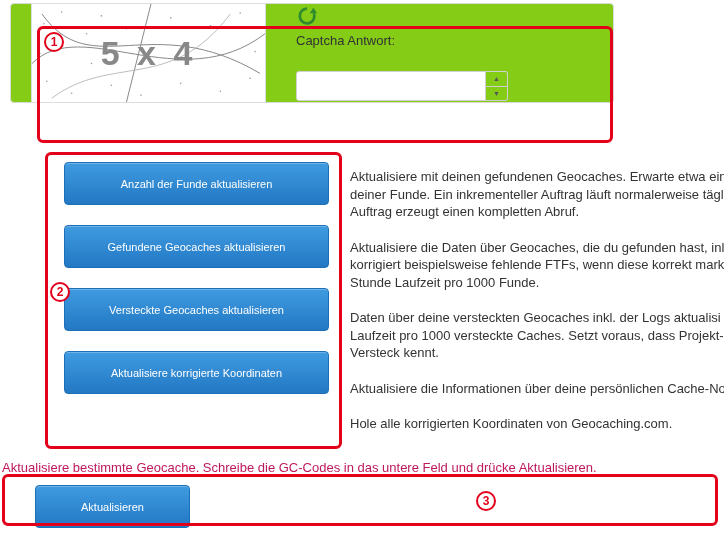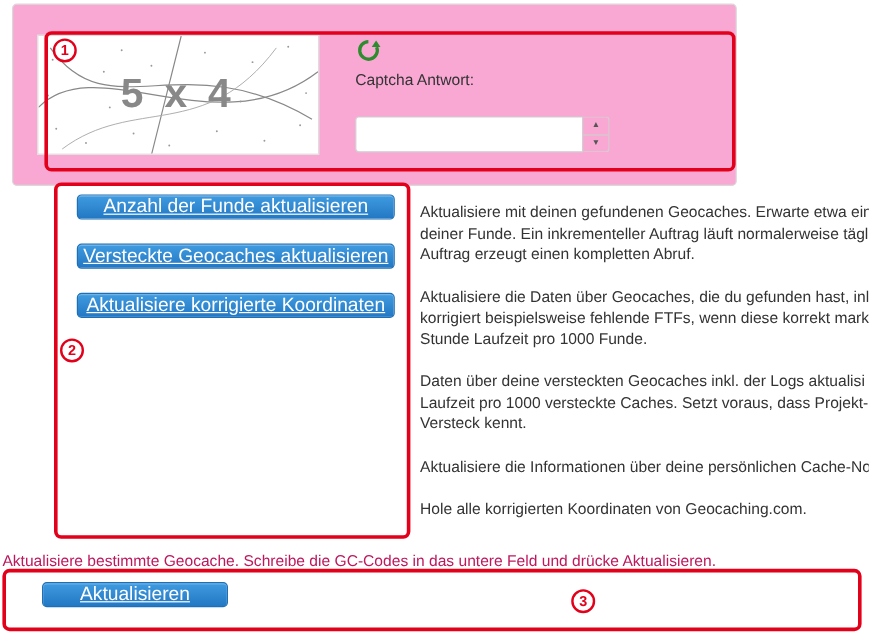--- a/index.html
+++ b/index.html
@@ -35,24 +35,24 @@
     justify-content: center;
     z-index: 60;
   }
 
   
   .captcha-panel {
     position: absolute;
     left: 10px;
     top: 3px;
     width: 604px;
-    height: 152px;
+    height: 100px;
     border: 1px solid #d9d9d9;
     border-radius: 4px;
-    background: #f9a8d4;
+    background: #84cc16;
     display: flex;
     align-items: center;
     padding: 10px 20px;
   }
   .captcha-img {
     width: 235px;
     height: 100px;
     border: 1px solid #ddd;
     background: #fff;
     position: relative;
@@ -121,27 +121,26 @@
     top: 162px;
     width: 265px;
     display: flex;
     flex-direction: column;
     gap: 20px;
   }
   .blue-btn {
     background: linear-gradient(#3f9be0, #2378c4);
     border: 1px solid #1d6fb8;
     color: #fff;
-    height: 21px;
+    height: 43px;
     border-radius: 4px;
-    font-size: 16px;
+    font-size: 11px;
     cursor: pointer;
     text-align: center;
     box-shadow: inset 0 1px 0 rgba(255,255,255,.25);
-    text-decoration: underline;
   }
   .blue-btn.small { width: 155px; }
 
   .desc-col {
     position: absolute;
     left: 350px;
     top: 168px;
     width: 380px;
     display: flex;
     flex-direction: column;
@@ -236,20 +235,21 @@
       <div class="spinner">
         <div>▲</div>
         <div>▼</div>
       </div>
     </div>
   </div>
 </div>
 
 <div class="buttons-col">
   <button class="blue-btn">Anzahl der Funde aktualisieren</button>
+  <button class="blue-btn">Gefundene Geocaches aktualisieren</button>
   <button class="blue-btn">Versteckte Geocaches aktualisieren</button>
   <button class="blue-btn">Aktualisiere korrigierte Koordinaten</button>
 </div>
 
 <div class="desc-col">
   <div>Aktualisiere mit deinen gefundenen Geocaches. Erwarte etwa ein deiner Funde. Ein inkrementeller Auftrag läuft normalerweise tägli Auftrag erzeugt einen kompletten Abruf.</div>
   <div>Aktualisiere die Daten über Geocaches, die du gefunden hast, inl korrigiert beispielsweise fehlende FTFs, wenn diese korrekt marki Stunde Laufzeit pro 1000 Funde.</div>
   <div>Daten über deine versteckten Geocaches inkl. der Logs aktualisi Laufzeit pro 1000 versteckte Caches. Setzt voraus, dass Projekt- Versteck kennt.</div>
   <div>Aktualisiere die Informationen über deine persönlichen Cache-No</div>
   <div>Hole alle korrigierten Koordinaten von Geocaching.com.</div>

